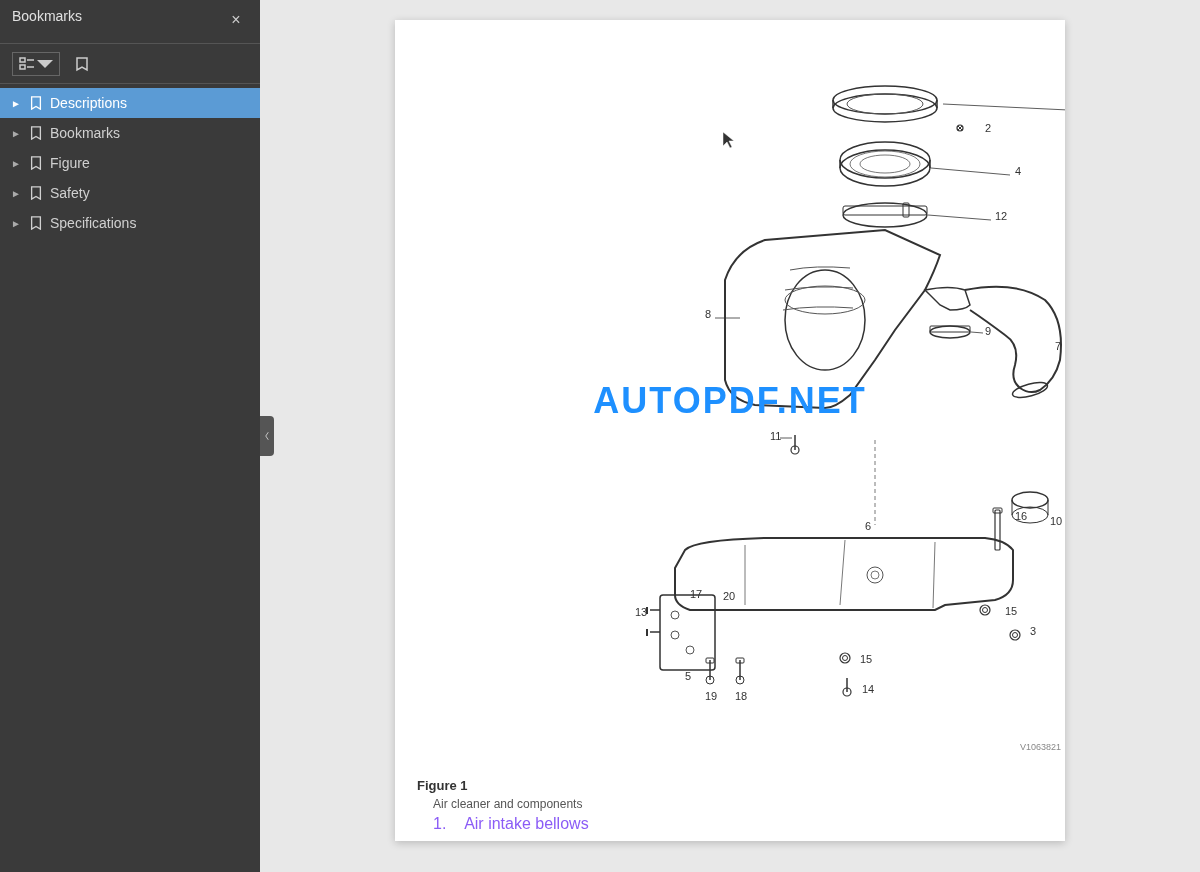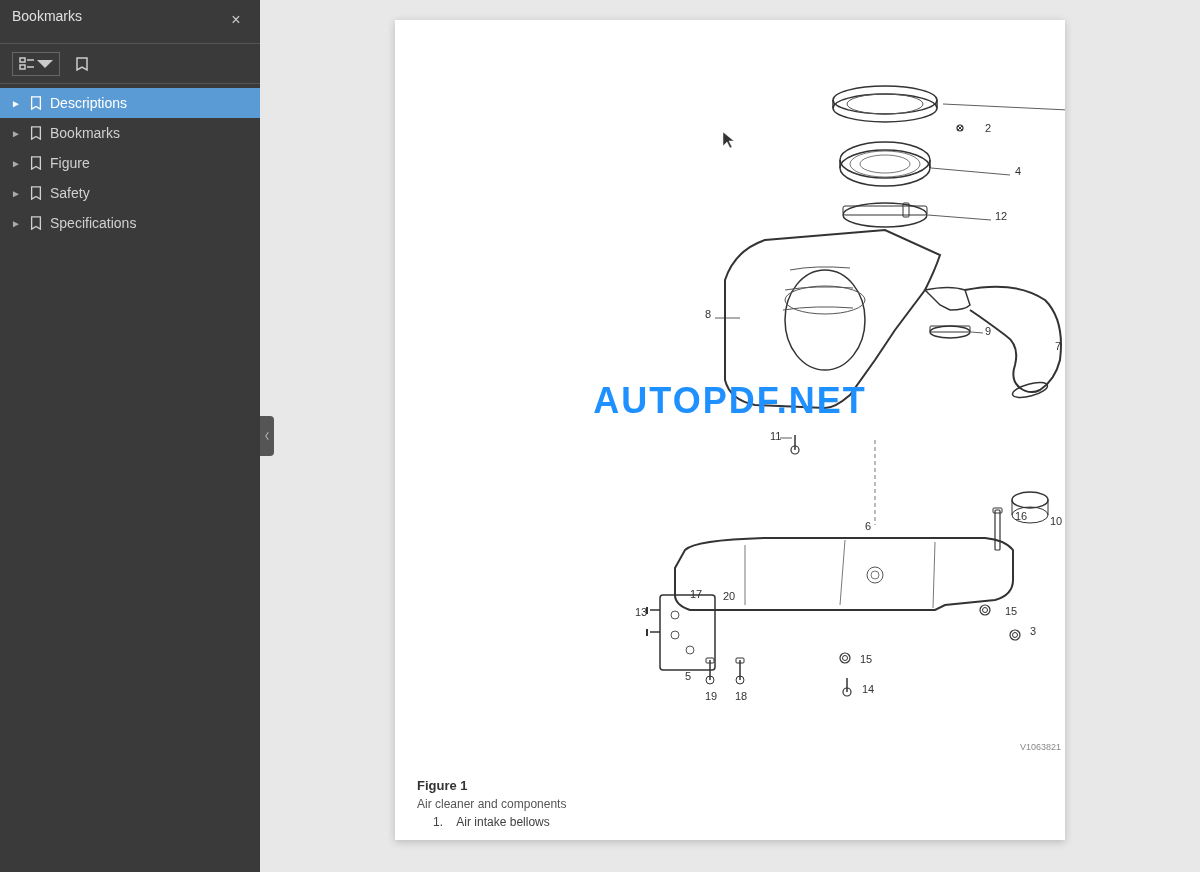--- a/index.html
+++ b/index.html
@@ -209,25 +209,26 @@
     .figure-caption .fig-title {
       font-weight: bold;
       font-size: 13px;
       margin-bottom: 4px;
     }
 
     .figure-caption .fig-desc {
       font-size: 12px;
       color: #555;
       margin-bottom: 4px;
+      margin-left: 16px;
     }
 
     .figure-caption .fig-item {
-      font-size: 12px;
-      color: #404040;
+      font-size: 16px;
+      color: #8b5cf6;
       margin-left: 16px;
     }
 
     
     .cursor {
       position: absolute;
       top: 130px;
       left: 460px;
       width: 20px;
       height: 20px;

